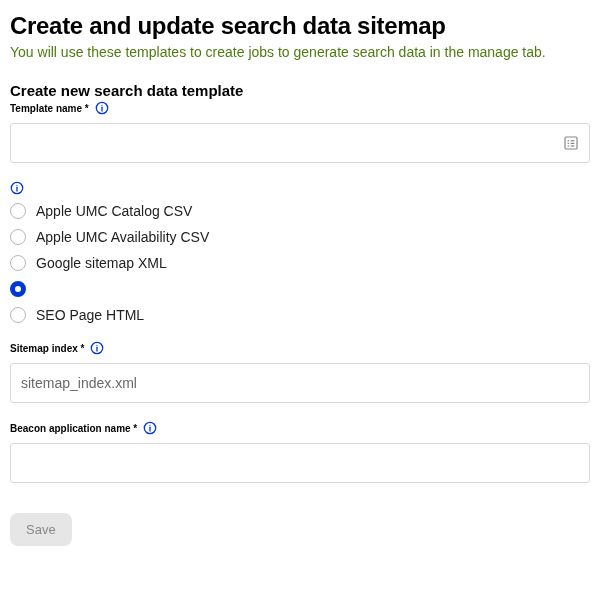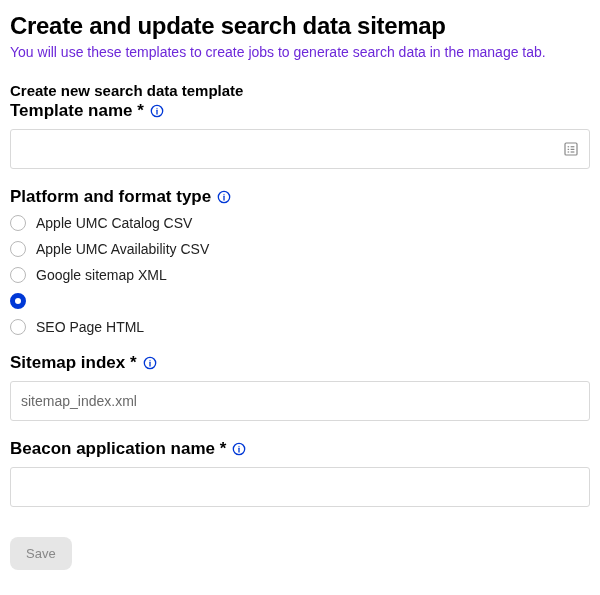--- a/index.html
+++ b/index.html
@@ -16,34 +16,34 @@
     }
     .page-title {
       font-size: 24px;
       font-weight: 700;
       color: #000;
       letter-spacing: -0.3px;
       margin-bottom: 4px;
     }
     .page-subtitle {
       font-size: 14px;
-      color: #6d28d9;
+      color: #4d7c0f;
       margin-bottom: 22px;
     }
     .section-title {
       font-size: 15px;
       font-weight: 700;
       color: #000;
       margin-bottom: 2px;
     }
     .field-group {
       margin-bottom: 18px;
     }
     .field-label {
-      font-size: 17px;
+      font-size: 10px;
       font-weight: 700;
       color: #000;
       margin-bottom: 8px;
       display: flex;
       align-items: center;
       gap: 6px;
     }
     .info-icon {
       width: 14px;
       height: 14px;
@@ -170,21 +170,20 @@
         <line x1="7.5" y1="16" x2="9.5" y2="16"></line>
         <line x1="11.5" y1="16" x2="16.5" y2="16"></line>
       </svg>
     </span>
   </div>
 </div>
 
 
 <div class="field-group">
   <div class="field-label">
-    <span>Platform and format type</span>
     <span class="info-icon">
       <svg viewBox="0 0 16 16" fill="none" stroke="#0038d6" stroke-width="1.5">
         <circle cx="8" cy="8" r="6.5"></circle>
         <circle cx="8" cy="5" r="0.6" fill="#0038d6" stroke="none"></circle>
         <line x1="8" y1="7" x2="8" y2="11.5" stroke-linecap="round"></line>
       </svg>
     </span>
   </div>
   <div class="radio-group">
     <label class="radio-item">

